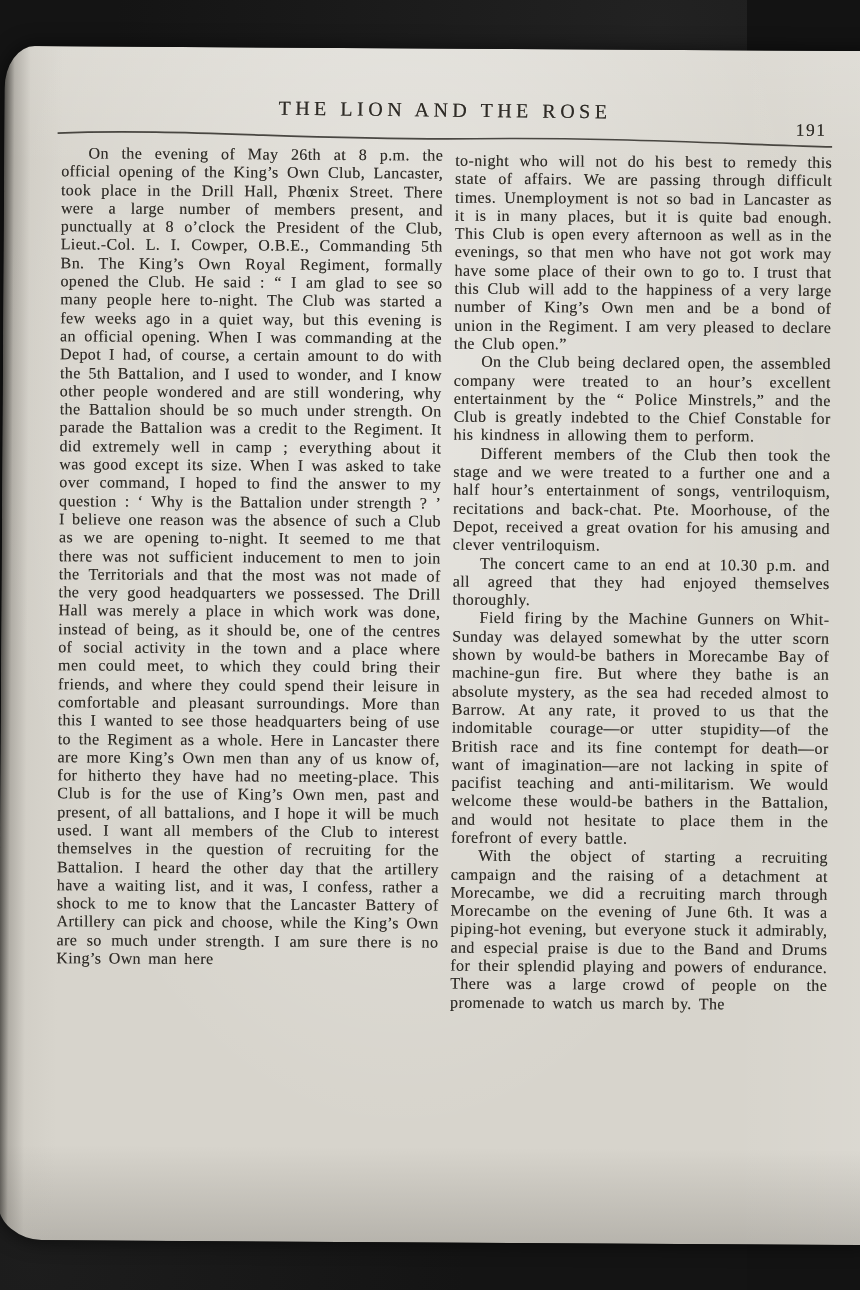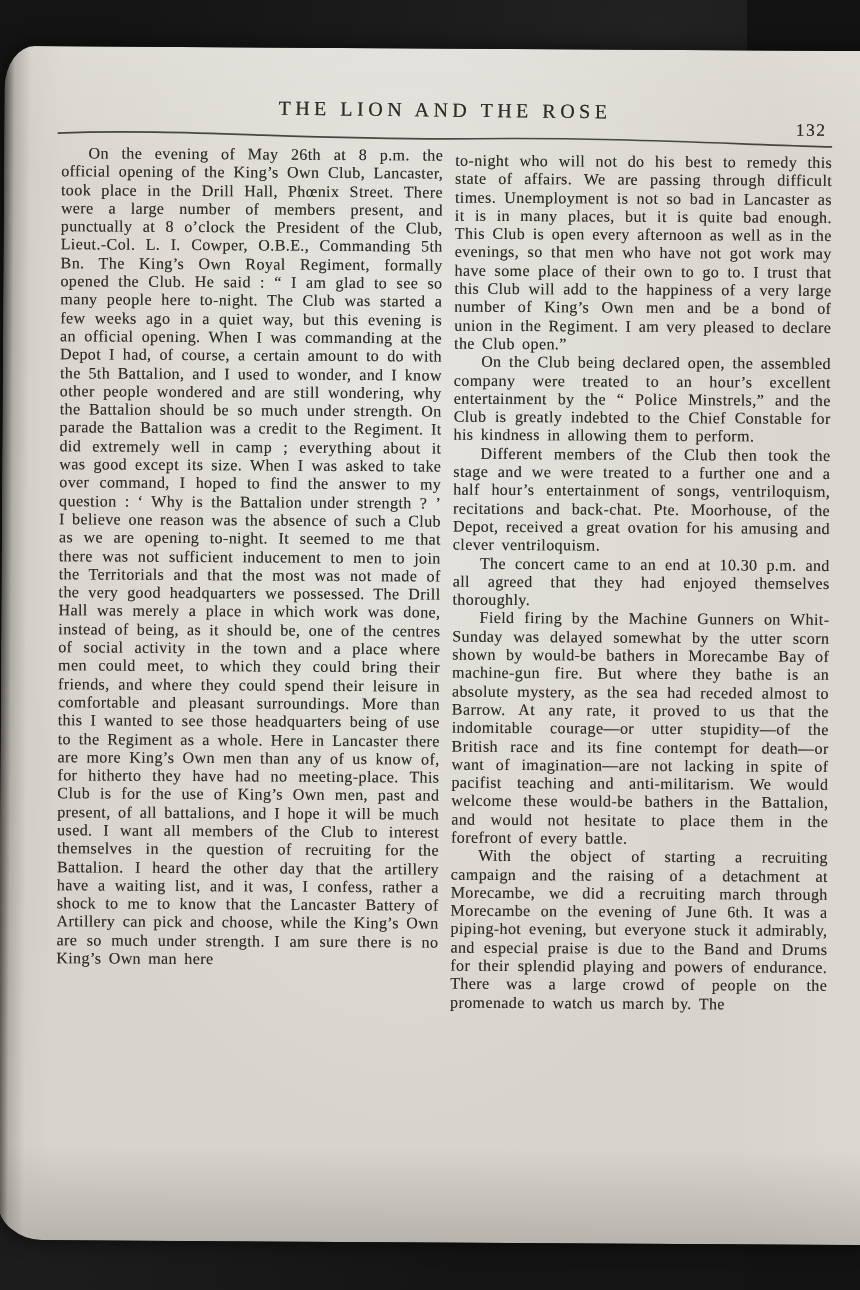--- a/index.html
+++ b/index.html
@@ -60,21 +60,21 @@
   .indent{text-indent:1.7em;}
 </style>
 </head>
 <body>
 
 <div id="stage">
   <div class="page">
 
     <div class="header">
       <div class="title">THE LION AND THE ROSE</div>
-      <div class="pagenum">132</div>
+      <div class="pagenum">191</div>
       <svg class="rule" viewBox="0 0 780 22" preserveAspectRatio="none" aria-hidden="true">
         <path d="M0,7 C 120,1 260,13 420,10 C 560,7.5 680,14 780,16" fill="none" stroke="#2e2b27" stroke-width="1.7" opacity="0.85"></path>
       </svg>
     </div>
 
     <div class="cols">
       <div class="col colL">
         <p class="para indent">On the evening of May 26th at 8 p.m. the official opening of the King’s Own Club, Lancaster, took place in the Drill Hall, Phœnix Street. There were a large number of members present, and punctually at 8 o’clock the President of the Club, Lieut.-Col. L. I. Cowper, O.B.E., Commanding 5th Bn. The King’s Own Royal Regiment, formally opened the Club. He said : “ I am glad to see so many people here to-night. The Club was started a few weeks ago in a quiet way, but this evening is an official opening. When I was commanding at the Depot I had, of course, a certain amount to do with the 5th Battalion, and I used to wonder, and I know other people wondered and are still wondering, why the Battalion should be so much under strength. On parade the Battalion was a credit to the Regiment. It did extremely well in camp ; everything about it was good except its size. When I was asked to take over command, I hoped to find the answer to my question : ‘ Why is the Battalion under strength ? ’ I believe one reason was the absence of such a Club as we are opening to-night. It seemed to me that there was not sufficient inducement to men to join the Territorials and that the most was not made of the very good headquarters we possessed. The Drill Hall was merely a place in which work was done, instead of being, as it should be, one of the centres of social activity in the town and a place where men could meet, to which they could bring their friends, and where they could spend their leisure in comfortable and pleasant surroundings. More than this I wanted to see those headquarters being of use to the Regiment as a whole. Here in Lancaster there are more King’s Own men than any of us know of, for hitherto they have had no meeting-place. This Club is for the use of King’s Own men, past and present, of all battalions, and I hope it will be much used. I want all members of the Club to interest themselves in the question of recruiting for the Battalion. I heard the other day that the artillery have a waiting list, and it was, I confess, rather a shock to me to know that the Lancaster Battery of Artillery can pick and choose, while the King’s Own are so much under strength. I am sure there is no King’s Own man here</p>
       </div>
       <div class="col colR">

